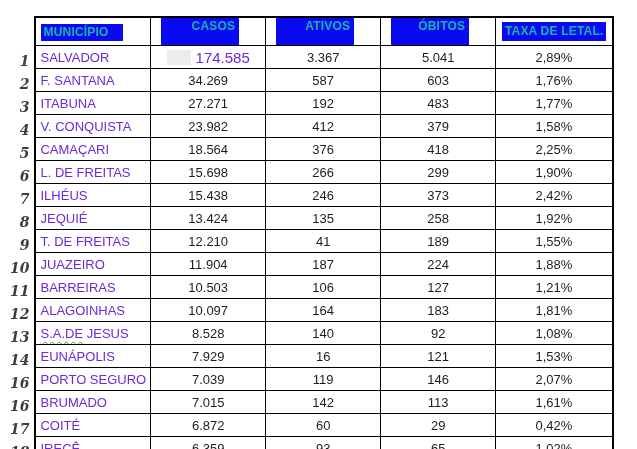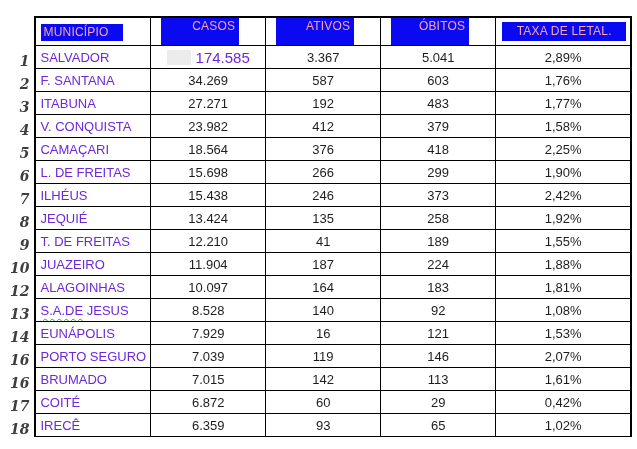--- a/index.html
+++ b/index.html
@@ -11,25 +11,25 @@
   .tbl .rank-cell{border:none;background:#fff;font-family:"DejaVu Serif",serif;
     font-style:italic;font-weight:bold;font-size:14px;color:#3e3e3e;
     text-align:right;padding:7px 5px 0 0;}
   thead tr{height:22px;}
   tbody tr{height:19px;}
   
   .tbl th:nth-child(2),.tbl td:nth-child(2){border-left-width:2px;}
   .tbl th:last-child,.tbl td:last-child{border-right-width:2px;}
   .tbl thead th{border-top-width:2px;border-bottom-width:1px;background:#fff;text-align:left;font-weight:bold;}
   
-  .hl{background:#0a0af2;color:#fca5a5;font-weight:normal;font-size:12px;
+  .hl{background:#0a0af2;color:#14b8a6;font-weight:bold;font-size:12px;
       display:inline-block;line-height:15px;vertical-align:middle;letter-spacing:.2px;}
   .hl-muni{padding:1px 14px 1px 2px;margin-left:1px;}
   .hl-num{width:74px;text-align:right;padding:1px 4px 11px 0;margin-left:6px;}
-  .hl-taxa{width:124px;text-align:center;padding:2px 0;margin-left:2px;}
+  .hl-taxa{width:104px;text-align:center;padding:2px 0;margin-left:2px;}
   
   .muni{text-align:left;font-size:13px;color:#6d28d9;}
   .num{text-align:center;font-size:13px;color:#1d1d1d;}
   
   .edited{font-size:15px;color:#6d28d9;}
   .graybox{display:inline-block;width:24px;height:15px;background:#ececec;
            margin-right:5px;vertical-align:-2px;}
   
   .squiggle{text-decoration:underline;text-decoration-style:wavy;
             text-decoration-color:#3aa03a;text-decoration-thickness:1px;
@@ -133,20 +133,28 @@
   </tr>
         <tr>
     <td class="rank-cell">10</td>
     <td class="muni">JUAZEIRO</td>
     <td class="num">11.904</td>
     <td class="num">187</td>
     <td class="num">224</td>
     <td class="num">1,88%</td>
   </tr>
         <tr>
+    <td class="rank-cell">11</td>
+    <td class="muni">BARREIRAS</td>
+    <td class="num">10.503</td>
+    <td class="num">106</td>
+    <td class="num">127</td>
+    <td class="num">1,21%</td>
+  </tr>
+        <tr>
     <td class="rank-cell">12</td>
     <td class="muni">ALAGOINHAS</td>
     <td class="num">10.097</td>
     <td class="num">164</td>
     <td class="num">183</td>
     <td class="num">1,81%</td>
   </tr>
         <tr>
     <td class="rank-cell">13</td>
     <td class="muni"><span class="squiggle">S.A.DE</span> JESUS</td>

